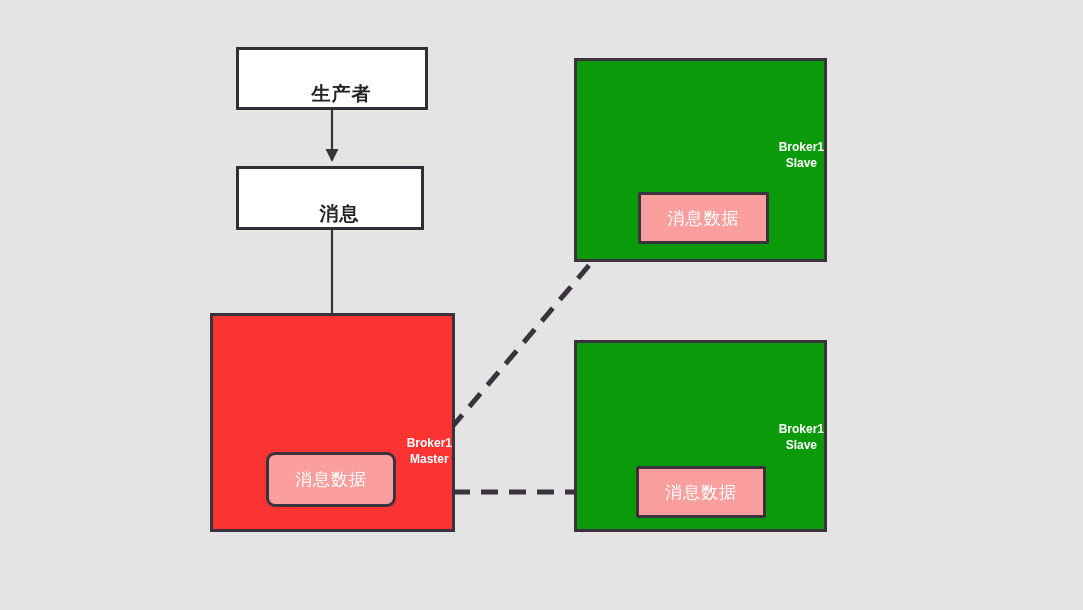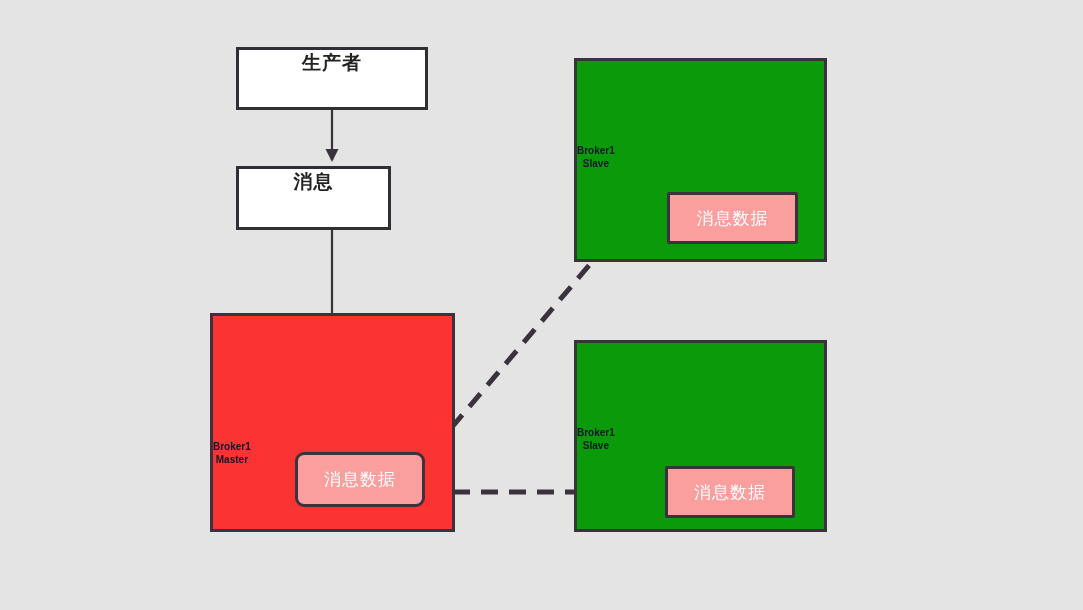--- a/index.html
+++ b/index.html
@@ -16,23 +16,24 @@
   #canvas {
     position: relative;
     width: 1083px;
     height: 610px;
     background: #e4e4e4;
   }
   .node {
     position: absolute;
     box-sizing: border-box;
     display: flex;
-    align-items: flex-start;
+    align-items: flex-end;
     justify-content: center;
     text-align: center;
+    padding-left: 19px;
   }
 
   
   .white-box {
     background: #ffffff;
     border: 3px solid #2f2f35;
     font-size: 19px;
     font-weight: bold;
     color: #232323;
     letter-spacing: 1px;
@@ -42,40 +43,39 @@
   .broker {
     border: 3px solid #3a333e;
     flex-direction: column;
     justify-content: flex-end;
     padding-bottom: 0;
   }
   .broker.master { background: #fb3333; }
   .broker.slave  { background: #0a9a0a; }
 
   .broker-label {
-    color: #0f172a;
+    color: #ffffff;
     font-weight: bold;
-    font-size: 10px;
+    font-size: 12px;
     line-height: 1.28;
     white-space: pre-line;
     text-align: center;
   }
 
   
   .data-chip {
     position: absolute;
     box-sizing: border-box;
     display: flex;
     align-items: center;
     justify-content: center;
     color: #ffffff;
     font-size: 17px;
     letter-spacing: 1px;
     border: 3px solid #3a333e;
-    margin-left: 29px;
   }
   .data-chip.on-master {
     background: #fb9e9e;
     border-radius: 9px;
   }
   .data-chip.on-slave {
     background: #fb9e9e;
     border-radius: 2px;
   }
 
@@ -122,21 +122,21 @@
 
     <path d="M 397,492 L 630,217" stroke="#3a333e" stroke-width="5" fill="none" stroke-dasharray="17 11" marker-end="url(#arrow-dashed)"></path>
 
     <path d="M 397,492 L 628,492" stroke="#3a333e" stroke-width="5" fill="none" stroke-dasharray="17 11" marker-end="url(#arrow-dashed)"></path>
   </svg>
 
   <div class="node white-box" style="left:236px; top:47px; width:192px; height:63px;">
     <span>生产者</span>
   </div>
 
-  <div class="node white-box" style="left:236px; top:166px; width:155px; height:64px;">
+  <div class="node white-box" style="left:236px; top:166px; width:188px; height:64px;">
     <span>消息</span>
   </div>
 
   <div class="node broker master" style="left:210px; top:313px; width:245px; height:219px;">
     <span class="broker-label" style="margin-bottom:62px;">Broker1
 Master</span>
   </div>
   <div class="data-chip on-master" style="left:266px; top:452px; width:130px; height:55px;">
     <span>消息数据</span>
   </div>

